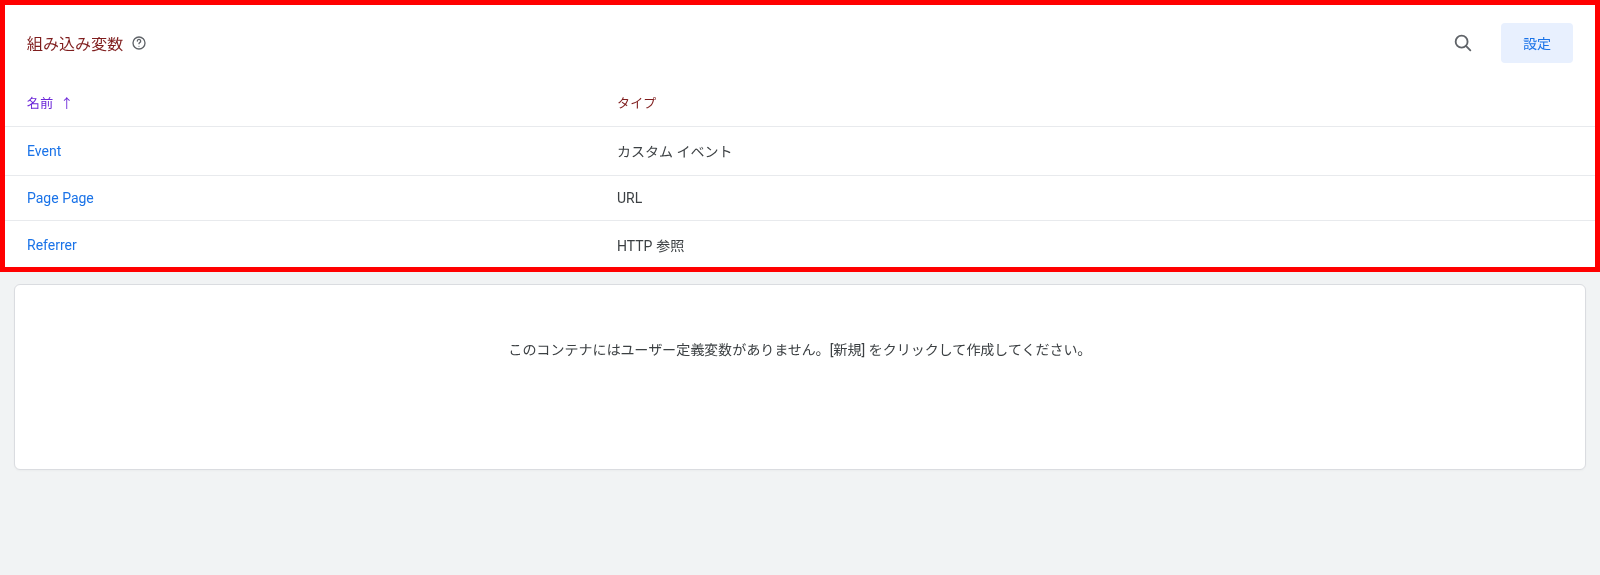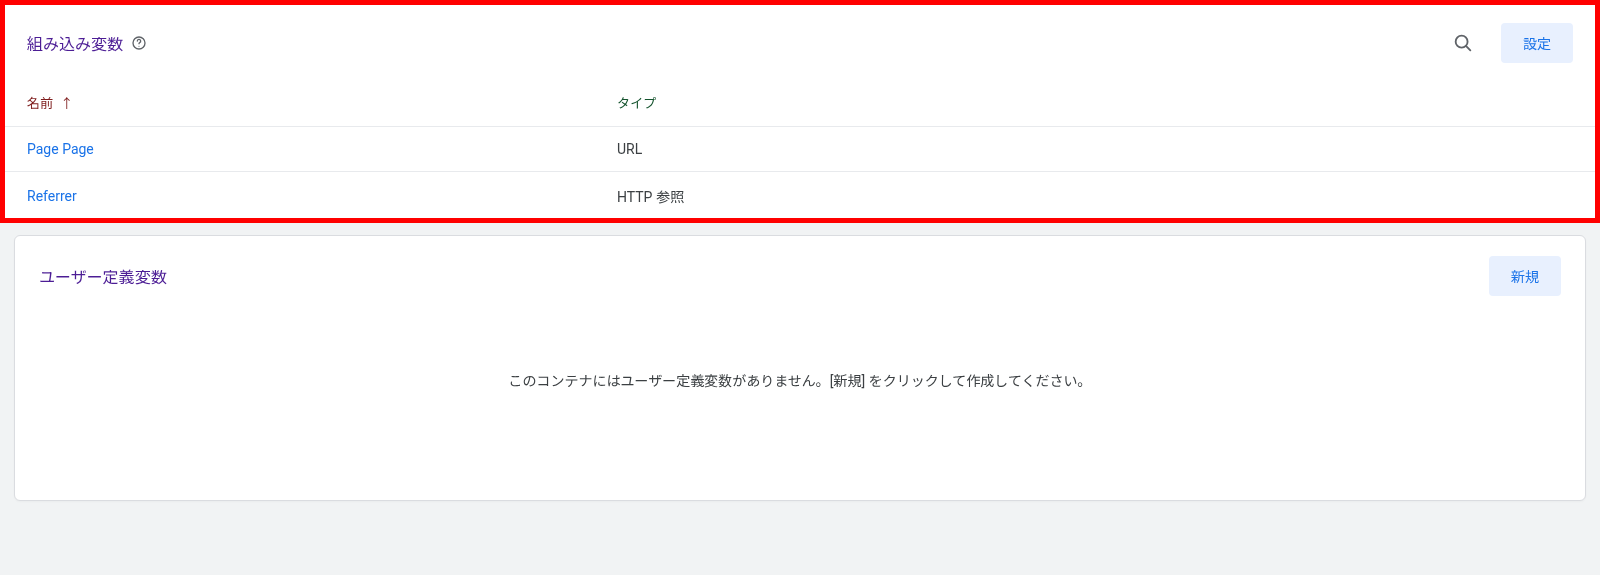--- a/index.html
+++ b/index.html
@@ -29,21 +29,21 @@
       margin-left: 2px;
       margin-right: 2px;
     }
     .card-header {
       display: flex;
       align-items: center;
       padding: 20px 24px;
     }
     .card-title {
       font-size: 16px;
-      color: #4c1d95;
+      color: #7f1d1d;
       font-weight: 400;
       display: flex;
       align-items: center;
       gap: 8px;
       flex: 1;
     }
     .help-icon {
       display: inline-flex;
       align-items: center;
       justify-content: center;
@@ -75,28 +75,28 @@
       cursor: pointer;
       font-family: inherit;
     }
     .table {
       width: 100%;
       border-collapse: collapse;
     }
     .table thead th {
       text-align: left;
       font-weight: 400;
-      color: #14532d;
+      color: #7f1d1d;
       font-size: 13px;
       padding: 10px 24px 14px 24px;
       border-bottom: 1px solid #e8eaed;
     }
     .table thead th.name-col {
       width: 590px;
-      color: #7f1d1d;
+      color: #6d28d9;
       cursor: pointer;
     }
     .sort-arrow {
       margin-left: 4px;
     }
     .table tbody td {
       padding: 14px 24px;
       border-bottom: 1px solid #e8eaed;
       font-size: 14px;
       color: #3c4043;
@@ -149,36 +149,32 @@
           <span>名前</span>
           <span class="sort-arrow">↑</span>
         </th>
         <th>
           <span>タイプ</span>
         </th>
       </tr>
     </thead>
     <tbody>
       <tr>
+        <td class="name-cell"><a>Event</a></td>
+        <td>カスタム イベント</td>
+      </tr>
+      <tr>
         <td class="name-cell"><a>Page Page</a></td>
         <td>URL</td>
       </tr>
       <tr>
         <td class="name-cell"><a>Referrer</a></td>
         <td>HTTP 参照</td>
       </tr>
     </tbody>
   </table>
 </div>
 
 <div class="card">
-  <div class="card-header">
-    <div class="card-title">
-      <span>ユーザー定義変数</span>
-    </div>
-    <div class="header-actions">
-      <button class="pill-btn">新規</button>
-    </div>
-  </div>
   <div class="empty-body">
     <span>このコンテナにはユーザー定義変数がありません。[新規] をクリックして作成してください。</span>
   </div>
 </div>
 
 </body></html>

